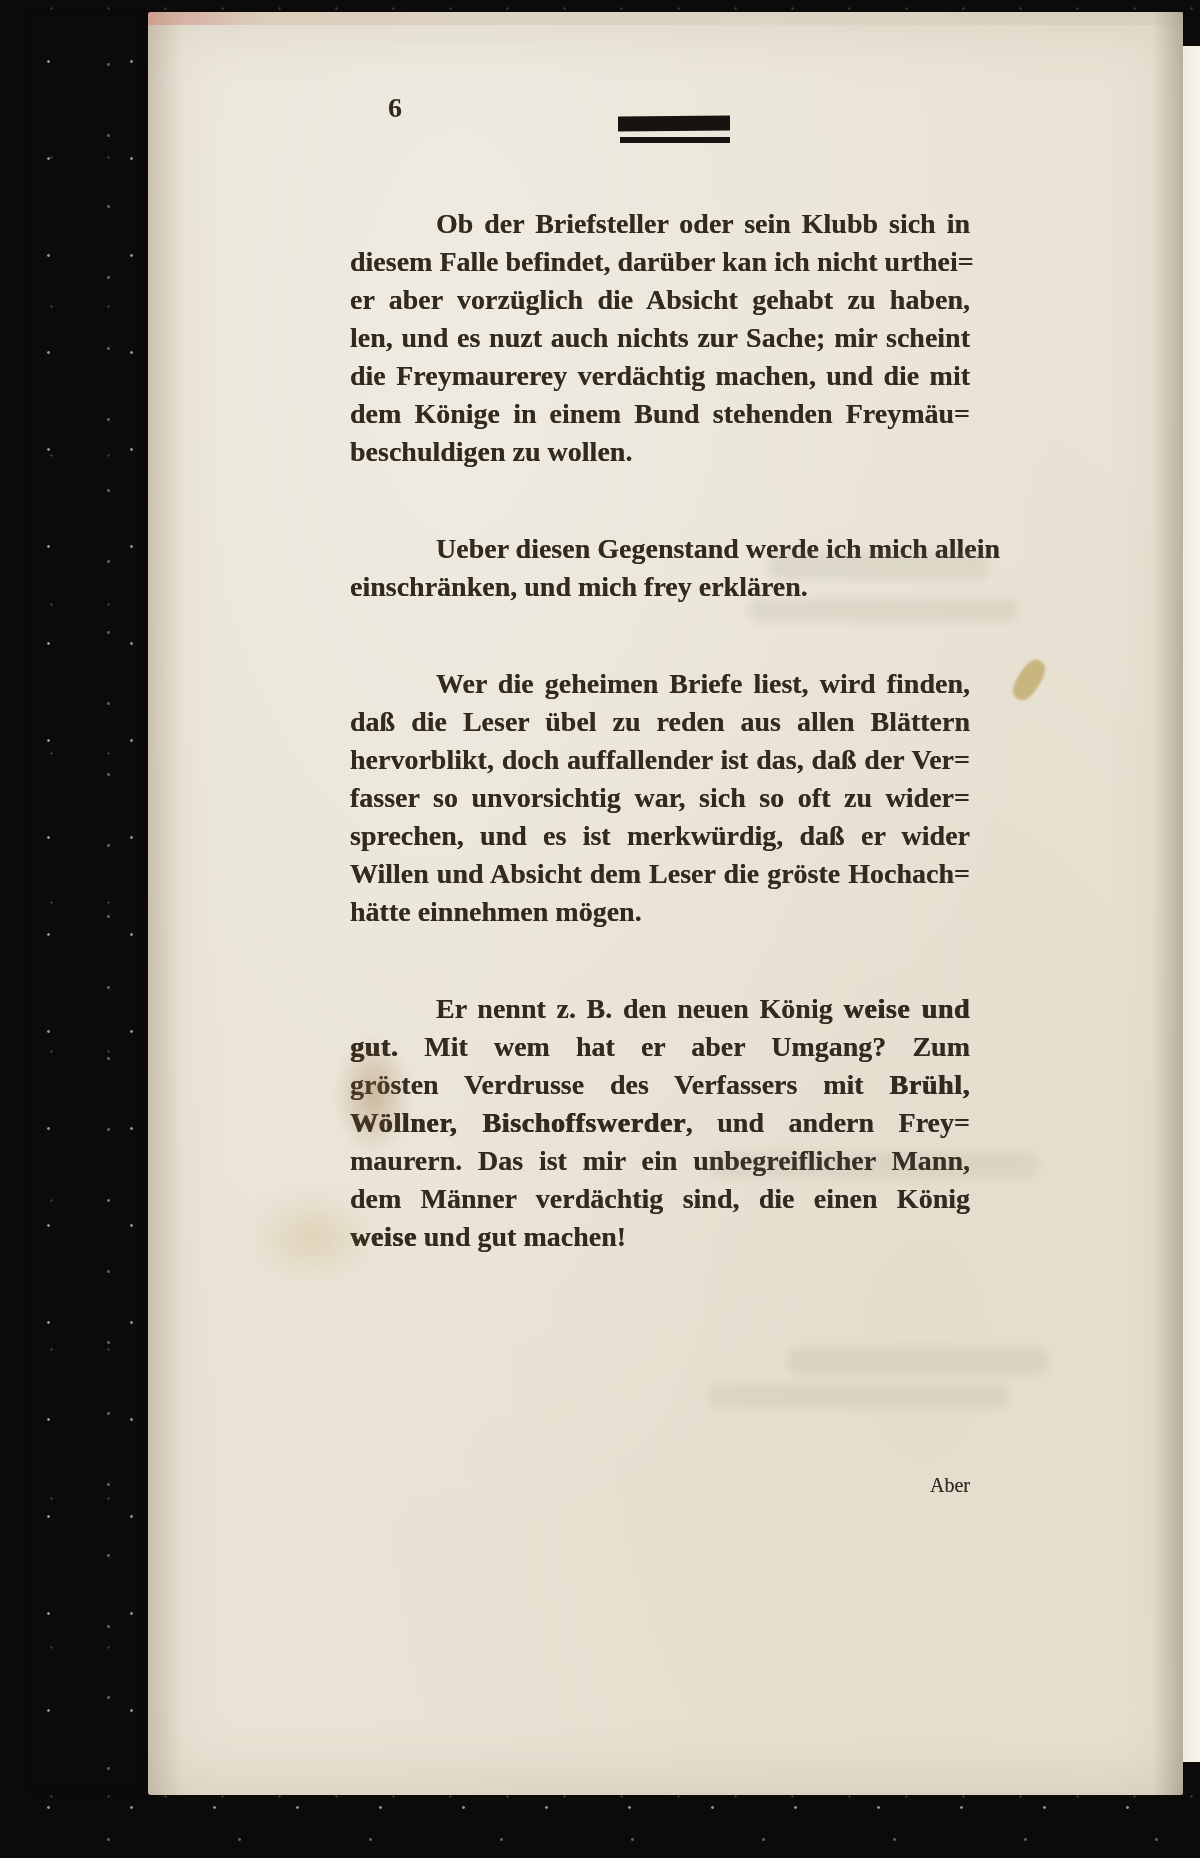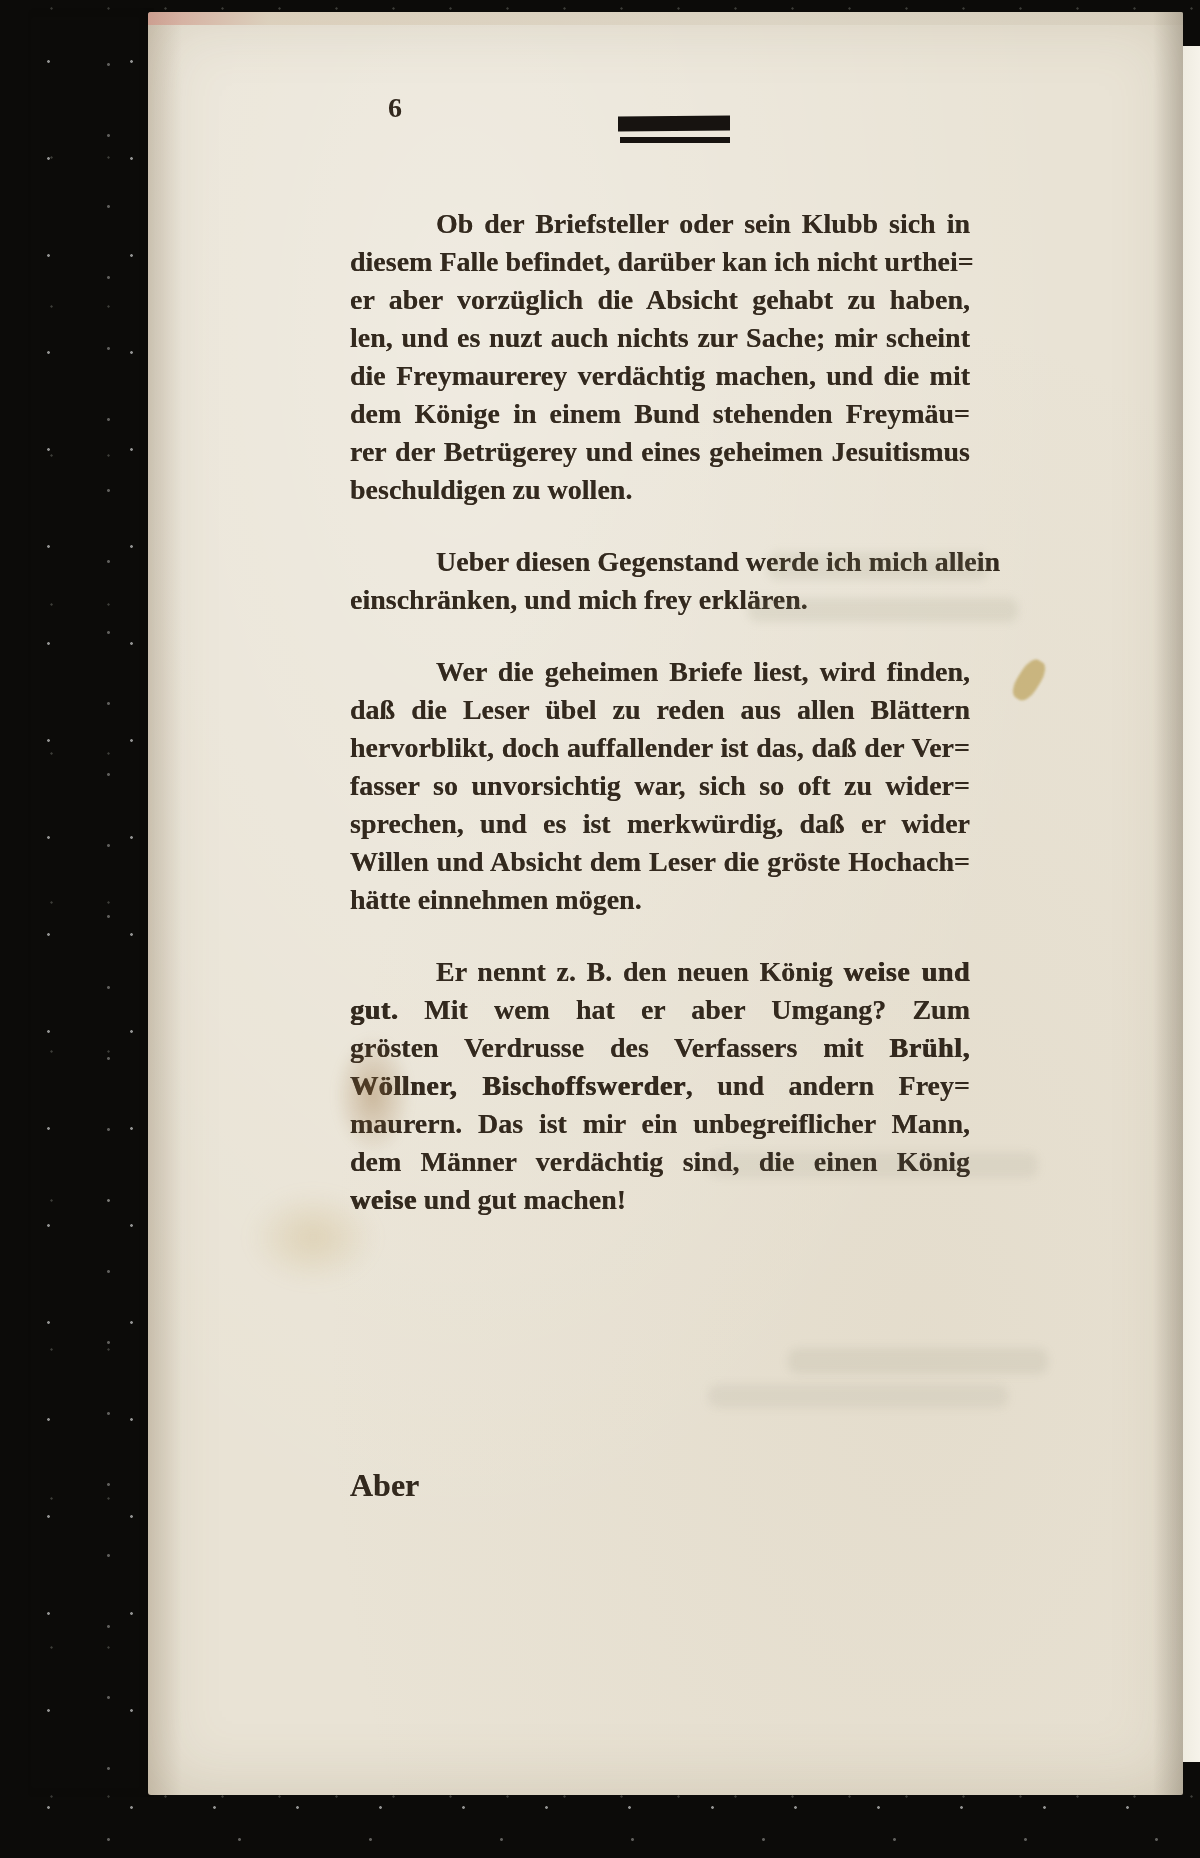--- a/index.html
+++ b/index.html
@@ -66,31 +66,31 @@
   .folio{
     position:absolute;left:240px;top:80px;font-size:28px;font-weight:700;color:#33291e;
   }
   
   .text-block{
     position:absolute;left:202px;top:193px;width:620px;color:#33291e;
     font-size:28px;line-height:38px;font-weight:700;
     text-shadow:0 0 .5px rgba(47,39,29,.65);
   }
   .paragraph{margin:0;}
-  .paragraph + .paragraph{margin-top:34px;}
+  .paragraph + .paragraph{margin-top:59px;}
   .line{
     white-space:nowrap;text-align:justify;text-align-last:justify;height:38px;
   }
   .line.first{padding-left:86px;}
   .line.last{text-align-last:left;}
   .emph{letter-spacing:.6px;text-shadow:.7px 0 currentColor, 0 0 .5px rgba(47,39,29,.65);}
   
   .catchword{
-    position:absolute;left:202px;top:1454px;width:620px;text-align:left;
-    font-size:32px;font-weight:700;color:#33291e;line-height:38px;
+    position:absolute;left:202px;top:1454px;width:620px;text-align:right;
+    font-size:20px;font-weight:400;color:#33291e;line-height:38px;
     text-shadow:0 0 .5px rgba(47,39,29,.65);
   }
   
   .stain{position:absolute;border-radius:50%;pointer-events:none;}
   .stain-brown{left:186px;top:1022px;width:78px;height:122px;background:radial-gradient(ellipse, rgba(150,108,58,.38), rgba(150,108,58,0) 70%);filter:blur(4px);}
   .stain-tan{left:100px;top:1178px;width:130px;height:95px;background:radial-gradient(ellipse, rgba(190,158,88,.26), rgba(190,158,88,0) 70%);filter:blur(8px);}
   .stain-fleck{left:870px;top:646px;width:22px;height:44px;background:rgba(176,146,58,.55);border-radius:40%;transform:rotate(32deg);filter:blur(1px);}
   .smudge{position:absolute;background:rgba(140,140,110,.14);filter:blur(4px);border-radius:10px;}
   .smudge-a{left:620px;top:540px;width:220px;height:28px;}
   .smudge-b{left:600px;top:586px;width:270px;height:24px;}
@@ -114,21 +114,20 @@
   <div class="rule-thin"></div>
 
   <div class="text-block" id="text-block">
       <div class="paragraph">
         <div class="line first"><span>Ob der Briefsteller oder sein Klubb sich in</span></div>
         <div class="line"><span>diesem Falle befindet, darüber kan ich nicht urthei=</span></div>
         <div class="line"><span>er aber vorzüglich die Absicht gehabt zu haben,</span></div>
         <div class="line"><span>len, und es nuzt auch nichts zur Sache; mir scheint</span></div>
         <div class="line"><span>die Freymaurerey verdächtig machen, und die mit</span></div>
         <div class="line"><span>dem Könige in einem Bund stehenden Freymäu=</span></div>
-        <div class="line"><span>rer der Betrügerey und eines geheimen Jesuitismus</span></div>
         <div class="line last"><span>beschuldigen zu wollen.</span></div>
       </div>
       <div class="paragraph">
         <div class="line first"><span>Ueber diesen Gegenstand werde ich mich allein</span></div>
         <div class="line last"><span>einschränken, und mich frey erklären.</span></div>
       </div>
       <div class="paragraph">
         <div class="line first"><span>Wer die geheimen Briefe liest, wird finden,</span></div>
         <div class="line"><span>daß die Leser übel zu reden aus allen Blättern</span></div>
         <div class="line"><span>hervorblikt, doch auffallender ist das, daß der Ver=</span></div>

